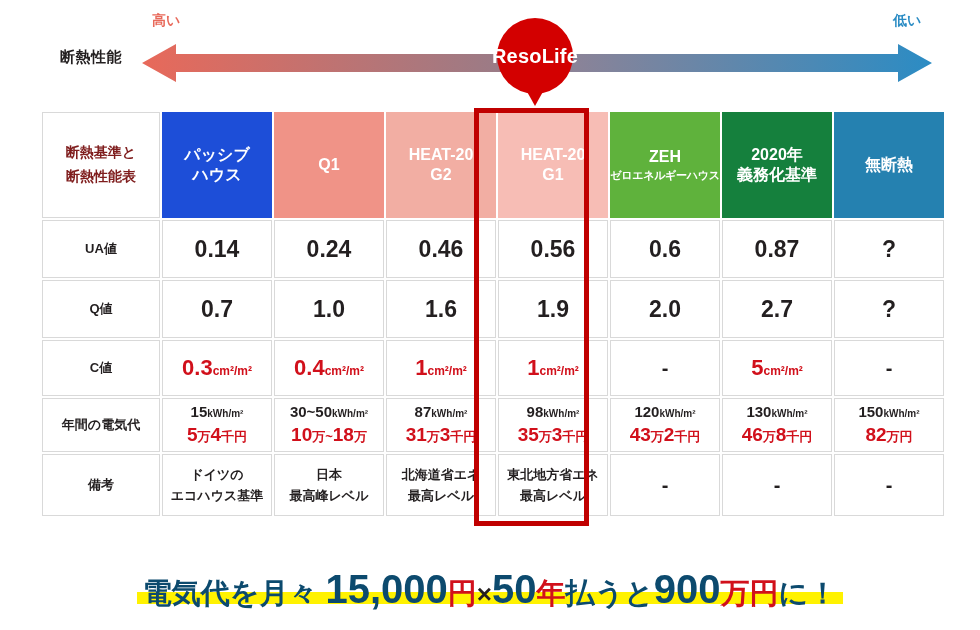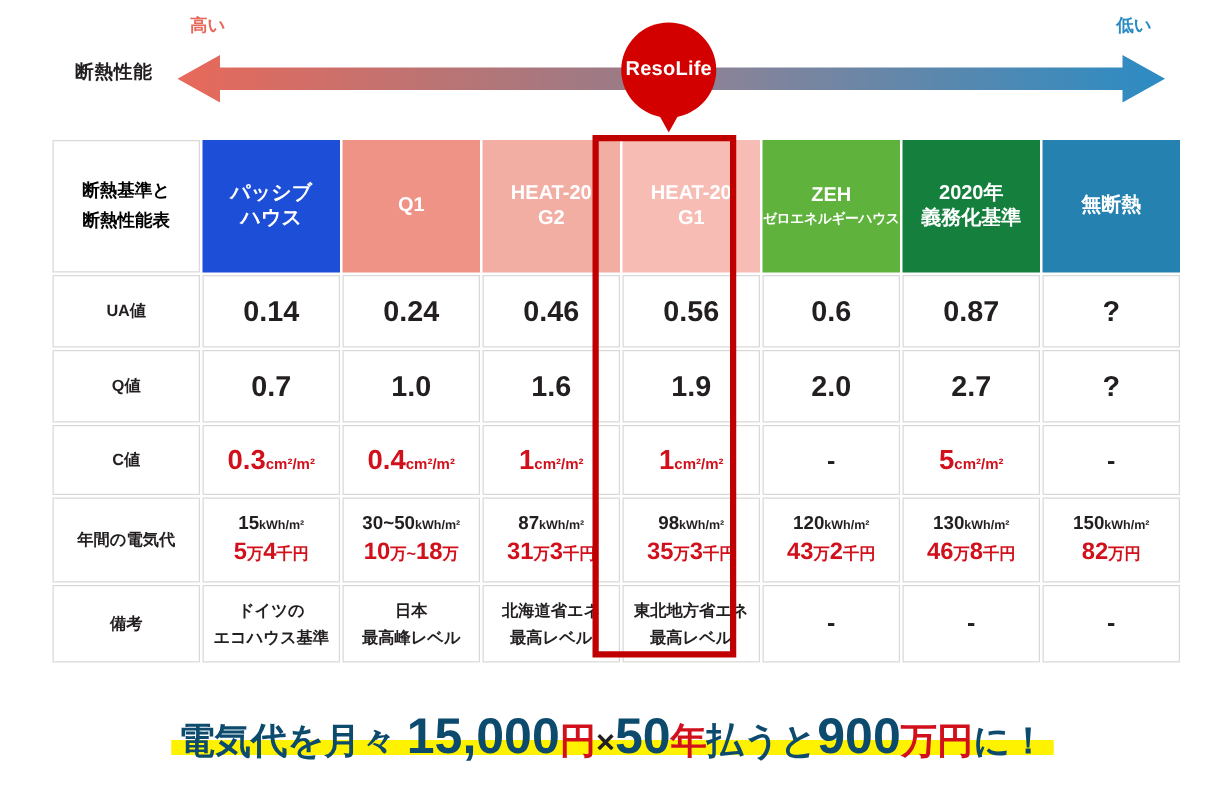--- a/index.html
+++ b/index.html
@@ -28,21 +28,21 @@
     font-size: 14px; font-weight: bold; color: #2B8CC4;
   }
   .arrow-wrap { position: absolute; left: 142px; top: 42px; width: 790px; height: 42px; }
   .arrow-svg { display: block; }
 
   .badge {
     position: absolute; left: 497px; top: 18px;
     width: 76px; height: 76px; border-radius: 50%;
     background: #D30000; color: #ffffff;
     display: flex; align-items: center; justify-content: center;
-    font-size: 16px; font-weight: bold; letter-spacing: 0.2px;
+    font-size: 20px; font-weight: bold; letter-spacing: 0.2px;
     z-index: 5;
     text-align: center;
   }
   .badge-tail {
     position: absolute; left: 525px; top: 88px;
     width: 0; height: 0; z-index: 4;
     border-left: 10px solid transparent;
     border-right: 10px solid transparent;
     border-top: 18px solid #D30000;
   }
@@ -50,32 +50,32 @@
   
   .table-area { position: absolute; left: 40px; top: 110px; width: 898px; }
   table.grid { border-collapse: separate; border-spacing: 2px; width: 898px; table-layout: fixed; }
   table.grid td { border: 1px solid #d9d9d9; text-align: center; vertical-align: middle; background:#fff; }
 
   col.c0 { width: 118px; }
   col.cd { width: 110px; }
 
   
   .hdr { height: 106px; color:#ffffff; font-size: 16px; font-weight: bold; line-height: 1.25; border: none !important; }
-  .hdr-first { background:#ffffff; color:#000000; font-size: 14px; font-weight: bold; line-height: 1.7; border: 1px solid #d9d9d9 !important; }
+  .hdr-first { background:#ffffff; color:#7f1d1d; font-size: 14px; font-weight: bold; line-height: 1.7; border: 1px solid #d9d9d9 !important; }
   .hdr sub.sm { display:block; font-size: 11px; font-weight: bold; margin-top: 2px; letter-spacing: -0.3px; }
 
   
   .rowlabel { background:#f2f2f2; font-size: 13px; font-weight: bold; color:#231f20; line-height:1.5; }
 
   .rv { height: 58px; font-size: 23px; font-weight: bold; color:#231f20; }
   .rc { height: 56px; font-size: 22px; font-weight: bold; color:#D1101B; }
   .rc .u { font-size: 12px; }
   .dash { font-size: 20px; font-weight: bold; color:#231f20; }
 
-  .rk { height: 68px; background:#FCF0D9; line-height: 1.25; margin-left: 39px; }
+  .rk { height: 54px; background:#FCF0D9; line-height: 1.25; margin-left: 39px; }
   .rk .kwh { font-size: 15px; font-weight: bold; color:#231f20; display:block; }
   .rk .kwh .u { font-size: 10px; }
   .rk .yen { font-size: 19px; font-weight: bold; color:#D1101B; display:block; margin-top:1px; }
   .rk .yen .s { font-size: 13px; }
 
   .rn { height: 62px; font-size: 13px; font-weight: bold; color:#231f20; line-height: 1.65; }
 
   
   .hl-frame {
     position: absolute; left: 474px; top: 108px;

